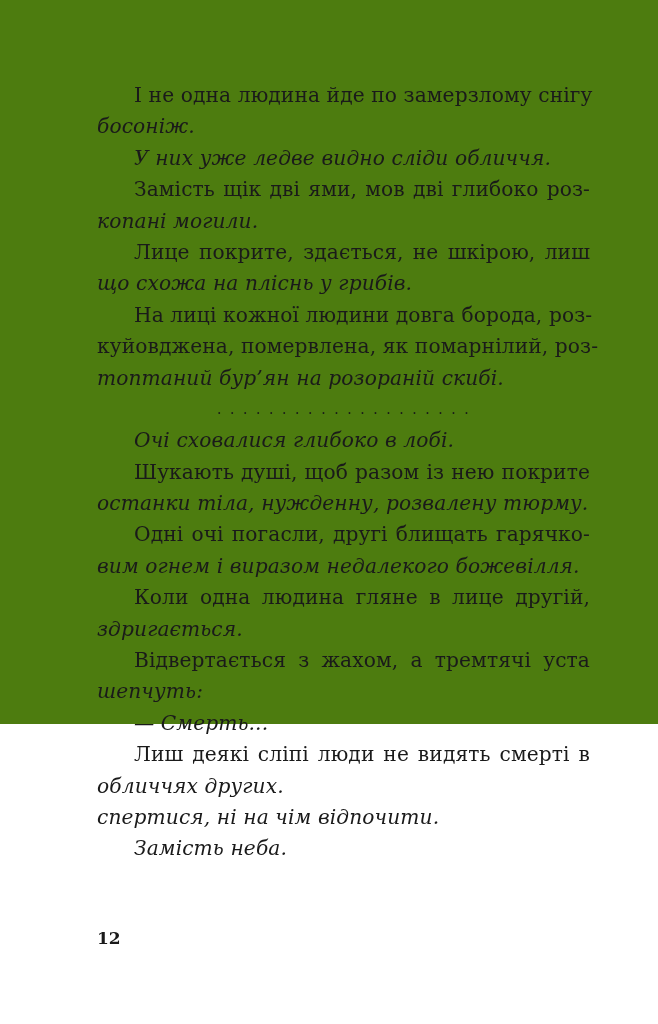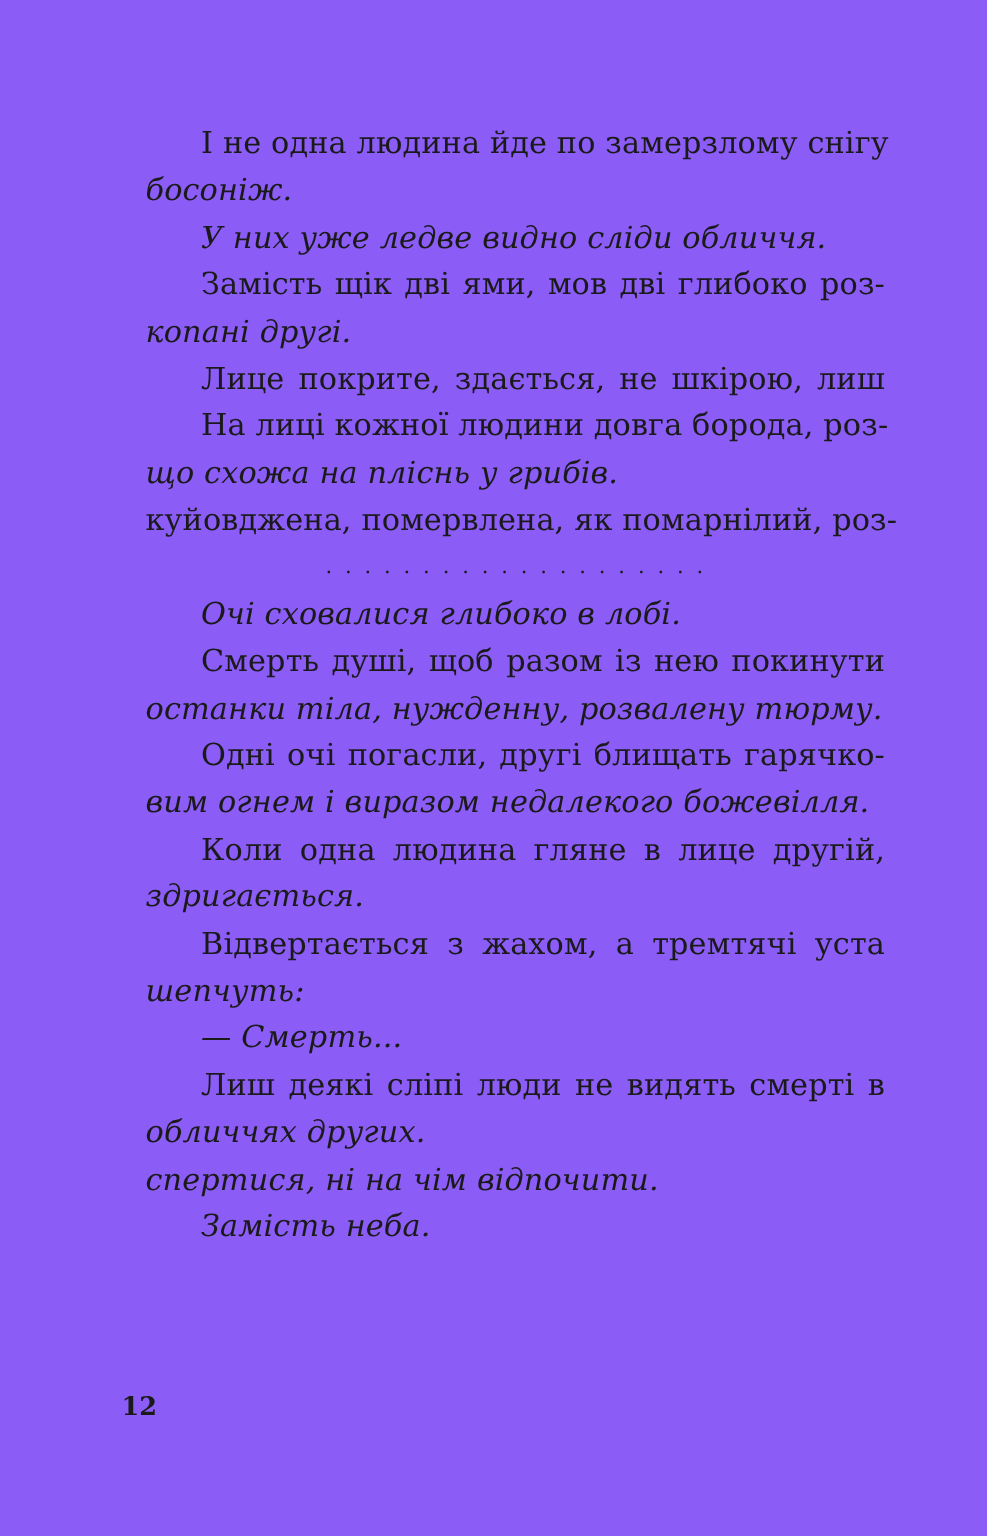--- a/index.html
+++ b/index.html
@@ -10,22 +10,22 @@
     body {
       width: 658px;
       height: 1024px;
       position: relative;
       overflow: hidden;
     }
     .page {
       position: absolute;
       left: 0; top: 0;
       width: 658px;
-      height: 1024px;
-      background: #8b5cf6;
+      height: 724px;
+      background: #4d7c0f;
     }
     .text-block {
       position: absolute;
       left: 97px;
       top: 80px;
       width: 493px;
       font-family: "DejaVu Serif", "Liberation Serif", serif;
       font-size: 20.2px;
       line-height: 31.4px;
       color: #1a1a1a;
@@ -58,43 +58,44 @@
       display: flex;
       justify-content: space-between;
       align-items: center;
       height: 31.4px;
       font-family: "DejaVu Serif", serif;
       font-size: 14px;
       color: #1a1a1a;
     }
     .page-number {
       position: absolute;
-      left: 81px;
+      left: 97px;
       top: 928px;
       font-family: "DejaVu Serif", "Liberation Serif", serif;
       font-weight: bold;
       font-size: 17px;
       color: #1a1a1a;
       text-align: center;
     }
   </style>
 </head>
 <body>
 
 <div class="page">
   <div class="text-block">
     <span class="line indent">І не одна людина йде по замерзлому снігу</span>
     <span class="line last">босоніж.</span>
     <span class="line indent last">У них уже ледве видно сліди обличчя.</span>
     <span class="line indent">Замість щік дві ями, мов дві глибоко роз-</span>
-    <span class="line last">копані другі.</span>
+    <span class="line last">копані могили.</span>
     <span class="line indent">Лице покрите, здається, не шкірою, лиш</span>
+    <span class="line last">що схожа на пліснь у грибів.</span>
     <span class="line indent">На лиці кожної людини довга борода, роз-</span>
-    <span class="line last">що схожа на пліснь у грибів.</span>
     <span class="line">куйовджена, помервлена, як помарнілий, роз-</span>
+    <span class="line last">топтаний бур’ян на розораній скибі.</span>
 
     <span class="separator">
       <span class="dots" id="sep-dots">
           <span>.</span>
           <span>.</span>
           <span>.</span>
           <span>.</span>
           <span>.</span>
           <span>.</span>
           <span>.</span>
@@ -108,21 +109,21 @@
           <span>.</span>
           <span>.</span>
           <span>.</span>
           <span>.</span>
           <span>.</span>
           <span>.</span>
         </span>
     </span>
 
     <span class="line indent last">Очі сховалися глибоко в лобі.</span>
-    <span class="line indent">Смерть душі, щоб разом із нею покинути</span>
+    <span class="line indent">Шукають душі, щоб разом із нею покрите</span>
     <span class="line last">останки тіла, нужденну, розвалену тюрму.</span>
     <span class="line indent">Одні очі погасли, другі блищать гарячко-</span>
     <span class="line last">вим огнем і виразом недалекого божевілля.</span>
     <span class="line indent">Коли одна людина гляне в лице другій,</span>
     <span class="line last">здригається.</span>
     <span class="line indent">Відвертається з жахом, а тремтячі уста</span>
     <span class="line last">шепчуть:</span>
     <span class="line indent last">— Смерть...</span>
     <span class="line indent">Лиш деякі сліпі люди не видять смерті в</span>
     <span class="line last">обличчях других.</span>

